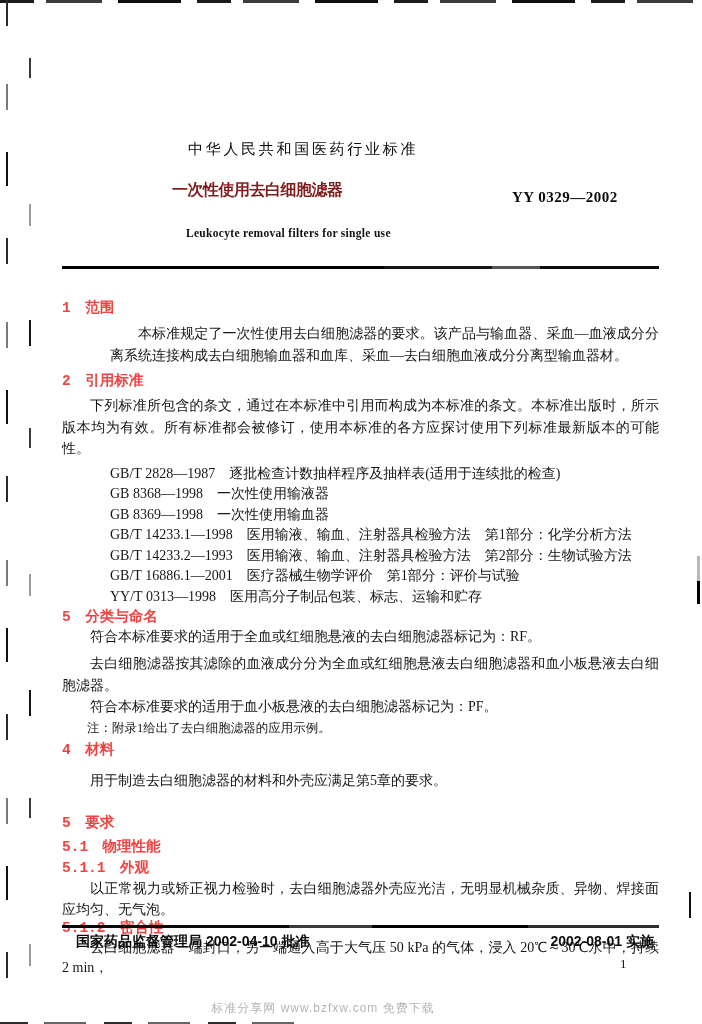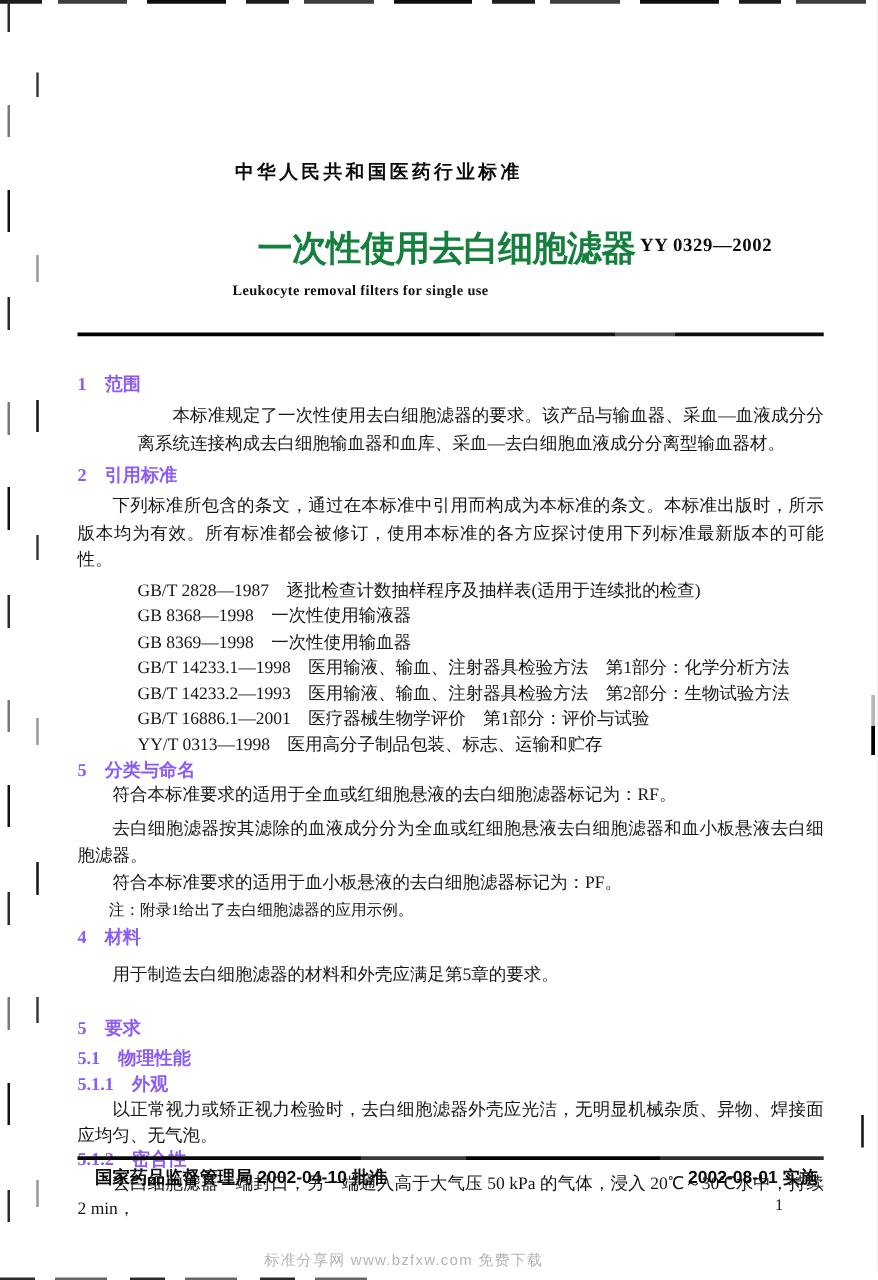--- a/index.html
+++ b/index.html
@@ -34,28 +34,28 @@
     background:linear-gradient(180deg,#b9b9b9 0 52%, #000 52% 100%); }
   .art-right-b{ top:892px; left:689px; width:2px; height:26px; background:#101010; }
   .art-bottom{
     bottom:0; left:0; width:300px; height:2px;
     background:repeating-linear-gradient(90deg,
       #2b2b2b 0 28px, rgba(0,0,0,0) 28px 44px,
       #666 44px 86px, rgba(0,0,0,0) 86px 104px);
   }
   
   .hdr-type{
-    position:absolute; left:188px; top:128px;
-    font-family:"Liberation Sans", sans-serif; font-weight:bold;
+    position:absolute; left:188px; top:140px;
+    font-family:"Liberation Sans", sans-serif; font-weight:normal;
     font-size:15px; letter-spacing:2.7px; color:#0b0b0b; white-space:nowrap;
   }
   .hdr-title{
-    position:absolute; left:206px; top:180px;
+    position:absolute; left:172px; top:180px;
     font-family:"Liberation Sans", sans-serif; font-weight:bold;
-    font-size:28px; letter-spacing:-0.5px; color:#15803d; white-space:nowrap;
+    font-size:16px; letter-spacing:-0.5px; color:#7f1d1d; white-space:nowrap;
   }
   .hdr-code{
     position:absolute; left:512px; top:189px;
     font-family:"Liberation Serif", serif; font-weight:bold;
     font-size:15px; letter-spacing:0.5px; color:#0b0b0b; white-space:nowrap;
   }
   .hdr-en{
     position:absolute; left:186px; top:227px;
     font-family:"Liberation Serif", serif; font-weight:bold;
     font-size:11.5px; letter-spacing:0.3px; color:#101010; white-space:nowrap;
@@ -63,22 +63,22 @@
   .hdr-rule{
     position:absolute; left:62px; top:266px; width:597px; height:3px;
     background:linear-gradient(90deg,#000 0 54%, #161616 54% 72%, #555 72% 80%, #0d0d0d 80% 100%);
   }
   
   .content{
     position:absolute; left:62px; top:295px; width:597px;
     font-size:14px; line-height:21.5px; color:#161616; text-align:justify;
   }
   .h{
-    font-family:Liberation Serif, serif; font-weight:bold;
-    font-size:14.5px; line-height:17px; color:#8b5cf6; text-align:left;
+    font-family:Liberation Mono, monospace; font-weight:bold;
+    font-size:14.5px; line-height:17px; color:#ef4444; text-align:left;
   }
   .para{ margin:0; text-indent:2em; }
   .m-s1{ margin-top:5px; }
   .m-scope{ margin-top:6px;margin-left:48px; }
   .m-s2{ margin-top:7px; }
   .m-refp{ margin-top:5px; }
   .ref-list{ margin-top:4px; padding-left:48px; line-height:20.6px; text-align:left; }
   .m-s3{ margin-top:1px; }
   .m-cls1{ margin-top:6px; }
   .note{ margin:2px 0 0; text-indent:2em; font-size:12.5px; line-height:17px; }

